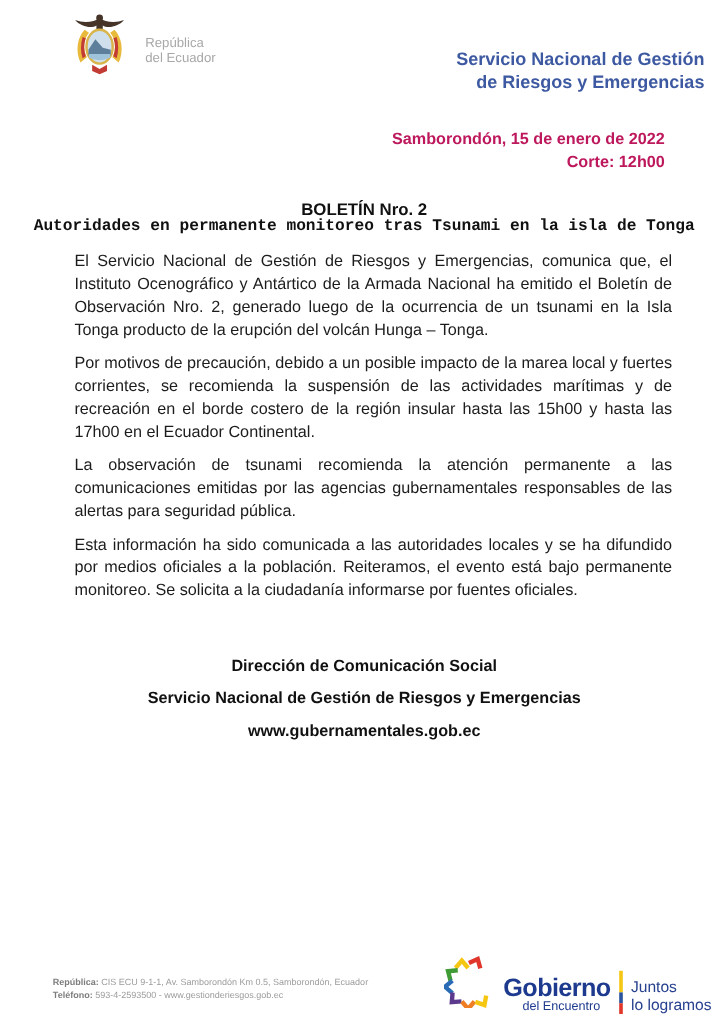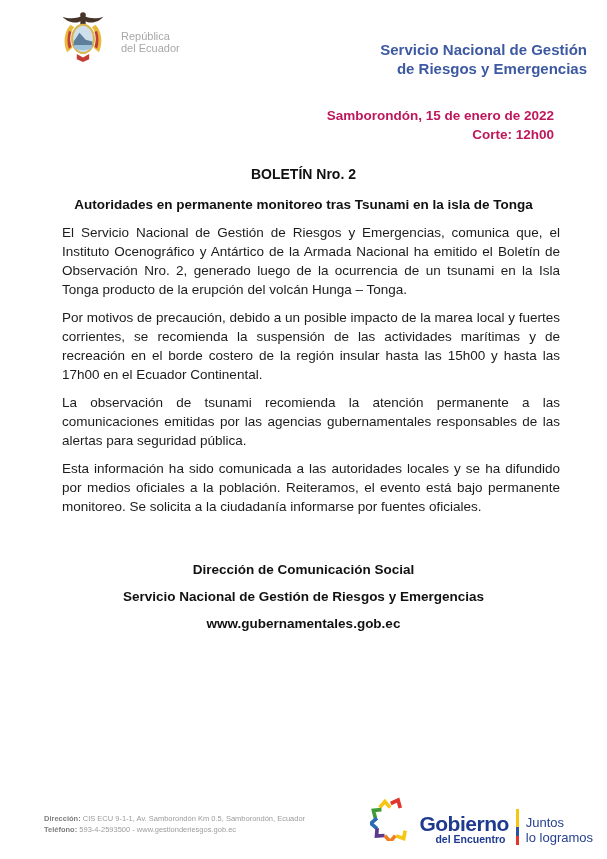--- a/index.html
+++ b/index.html
@@ -15,39 +15,39 @@
 
   
   .header { display:flex; justify-content:space-between; align-items:flex-start; padding:8px 20px 0 52px; }
   .seal-wrap { display:flex; align-items:center; gap:7px; }
   .seal-label { color:#a8a8a8; font-size:11px; line-height:12.5px; margin-top:4px; }
   .agency { text-align:right; color:#3d59a1; font-weight:bold; font-size:15px; line-height:19px; margin-top:32px; }
 
   
   .dateline { text-align:right; font-weight:bold; font-size:13.5px; line-height:19px; margin:28px 53px 0 0; color:#be185d; }
   .bulletin-title { text-align:center; font-weight:bold; font-size:14px; margin-top:22px; color:#111; }
-  .headline { text-align:center; font-weight:bold; font-size:13.5px; margin-top:15px; color:#111; }
+  .headline { text-align:center; font-weight:bold; font-size:13.5px; color:#111;font-family:Liberation Mono, monospace; }
 
   
   .body { padding:0 47px 0 62px; margin-top:11px; }
   .para { text-align:justify; font-size:13.5px; line-height:19px; margin-bottom:9px; color:#1c1c1c; }
 
   
   .signature { text-align:center; font-weight:bold; font-size:13.5px; margin-top:44px; color:#111; }
   .signature .sig-line { margin-bottom:8px; line-height:19px; }
 
   
   .footer { position:absolute; left:44px; right:14px; bottom:10px; display:flex; justify-content:space-between; align-items:flex-end; }
   .footer-text { font-size:7.5px; line-height:11px; color:#9c9c9c; padding-bottom:14px; }
   .footer-text .lbl { font-weight:bold; color:#7d7d7d; }
 
   .gob-logo { display:flex; align-items:flex-end; gap:7px; padding-bottom:4px; }
   .brand { color:#1d3a8f; }
   .brand-main { font-size:21px; font-weight:bold; letter-spacing:-0.5px; line-height:20px; }
-  .brand-sub { font-size:10.5px; font-weight:bold; margin-left:16px; margin-top:-1px; }
+  .brand-sub { font-size:10.5px; font-weight:normal; margin-left:16px; margin-top:-1px; }
   .flag-bar { width:3px; height:36px; display:flex; flex-direction:column; }
   .flag-bar .fy { flex:2; background:#f6c712; }
   .flag-bar .fb { flex:1; background:#2a53a0; }
   .flag-bar .fr { flex:1; background:#e0362c; }
   .tagline { color:#27418f; font-size:13px; line-height:15px; }
 </style>
 </head>
 <body>
 
 <div class="page">
@@ -100,21 +100,21 @@
   </div>
 
   <div class="signature">
     <div class="sig-line">Dirección de Comunicación Social</div>
     <div class="sig-line">Servicio Nacional de Gestión de Riesgos y Emergencias</div>
     <div class="sig-line">www.gubernamentales.gob.ec</div>
   </div>
 
   <div class="footer">
     <div class="footer-text">
-      <div><span class="lbl">Dirección:</span><span> CIS ECU 9-1-1, Av. Samborondón Km 0.5, Samborondón, Ecuador</span></div>
+      <div><span class="lbl">República:</span><span> CIS ECU 9-1-1, Av. Samborondón Km 0.5, Samborondón, Ecuador</span></div>
       <div><span class="lbl">Teléfono:</span><span> 593-4-2593500 - www.gestionderiesgos.gob.ec</span></div>
     </div>
 
     <div class="gob-logo">
       <span>
         <svg width="42" height="44" viewBox="0 0 48 50" aria-hidden="true">
           <g fill="none" stroke-width="4.2">
             <path d="M-6 2 L0 -5 L6 2" stroke="#f6c712" transform="translate(17,10)"></path>
             <path d="M-6 2 L0 -5 L6 2" stroke="#e0362c" transform="translate(30,8) rotate(25)"></path>
             <path d="M-6 2 L0 -5 L6 2" stroke="#3f9c35" transform="translate(8,18) rotate(-55)"></path>

